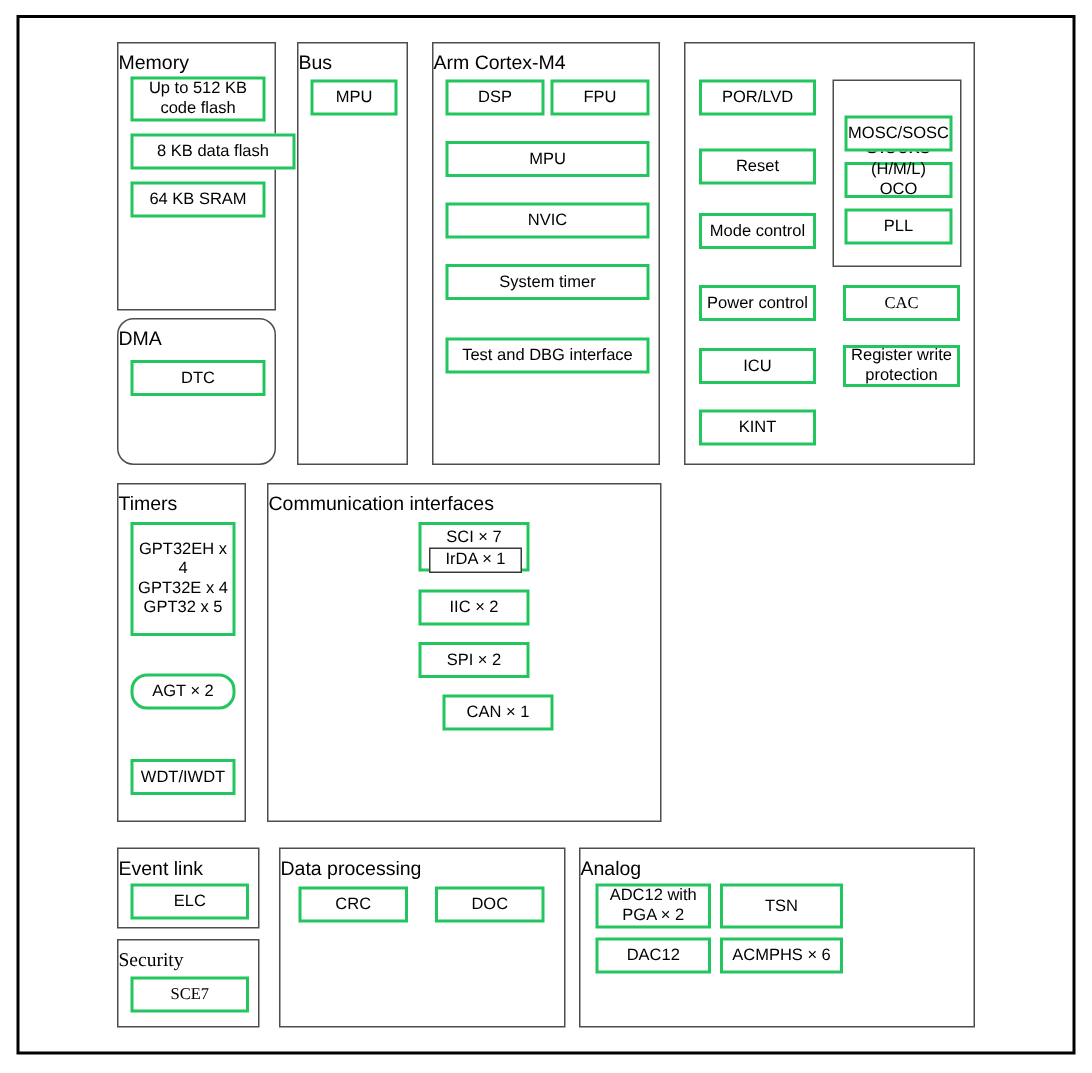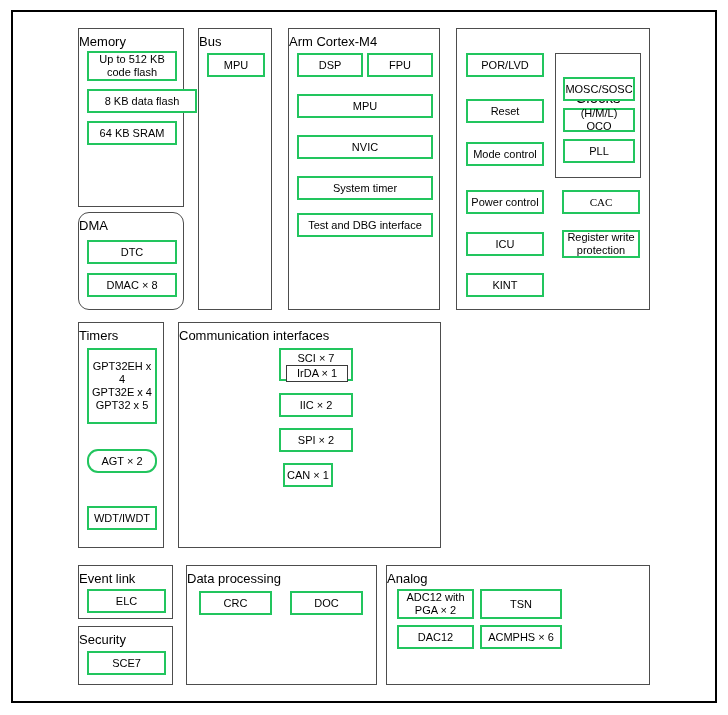--- a/index.html
+++ b/index.html
@@ -112,36 +112,35 @@
   <div class="panel" style="left:78px; top:28px; width:106px; height:179px;">
     <div class="panel-title">Memory</div>
     <div class="block block-multiline" style="left:8px; top:22px; width:90px; height:30px;">Up to 512 KB code flash</div>
     <div class="block" style="left:8px; top:60px; width:110px; height:24px;">8 KB data flash</div>
     <div class="block" style="left:8px; top:92px; width:90px; height:24px;">64 KB SRAM</div>
   </div>
 
   <div class="panel" style="left:78px; top:212px; width:106px; height:98px;border-radius:11px;">
     <div class="panel-title">DMA</div>
     <div class="block" style="left:8px; top:27px; width:90px; height:24px;">DTC</div>
-    <div class="block" style="left:8px; top:60px; width:90px; height:24px;">DMAC × 8</div>
   </div>
 
   <div class="panel" style="left:198px; top:28px; width:74px; height:282px;">
     <div class="panel-title">Bus</div>
     <div class="block" style="left:8px; top:24px; width:58px; height:24px;">MPU</div>
   </div>
 
   <div class="panel" style="left:288px; top:28px; width:152px; height:282px;">
     <div class="panel-title">Arm Cortex-M4</div>
     <div class="block" style="left:8px; top:24px; width:66px; height:24px;">DSP</div>
     <div class="block" style="left:78px; top:24px; width:66px; height:24px;">FPU</div>
     <div class="block" style="left:8px; top:65px; width:136px; height:24px;">MPU</div>
     <div class="block" style="left:8px; top:106px; width:136px; height:24px;">NVIC</div>
     <div class="block" style="left:8px; top:147px; width:136px; height:24px;">System timer</div>
-    <div class="block" style="left:8px; top:184px; width:136px; height:24px;">Test and DBG interface</div>
+    <div class="block" style="left:8px; top:196px; width:136px; height:24px;">Test and DBG interface</div>
   </div>
 
   <div class="panel" style="left:456px; top:28px; width:194px; height:282px;">
 
     <div class="block" style="left:9px; top:24px; width:78px; height:24px;">POR/LVD</div>
     <div class="block" style="left:9px; top:70px; width:78px; height:24px;">Reset</div>
     <div class="block" style="left:9px; top:113px; width:78px; height:24px;">Mode control</div>
     <div class="block" style="left:9px; top:161px; width:78px; height:24px;">Power control</div>
     <div class="block" style="left:9px; top:203px; width:78px; height:24px;">ICU</div>
     <div class="block" style="left:9px; top:244px; width:78px; height:24px;">KINT</div>
@@ -169,29 +168,29 @@
   <div class="panel" style="left:178px; top:322px; width:263px; height:226px;">
     <div class="panel-title">Communication interfaces</div>
 
     <div class="block" style="left:100px; top:25px; width:74px; height:33px; align-items:flex-start; padding-top:2px;">
       <span>SCI × 7</span>
       <div class="nested-block" style="left:5px; top:15px; width:62px; height:17px;">IrDA × 1</div>
     </div>
 
     <div class="block" style="left:100px; top:70px; width:74px; height:24px;">IIC × 2</div>
     <div class="block" style="left:100px; top:105px; width:74px; height:24px;">SPI × 2</div>
-    <div class="block" style="left:104px; top:140px; width:50px; height:24px;">CAN × 1</div>
+    <div class="block" style="left:116px; top:140px; width:74px; height:24px;">CAN × 1</div>
   </div>
 
   <div class="panel" style="left:78px; top:565px; width:95px; height:54px;">
     <div class="panel-title">Event link</div>
     <div class="block" style="left:8px; top:23px; width:79px; height:24px;">ELC</div>
   </div>
 
-  <div class="panel" style="left:78px; top:626px; width:95px; height:59px;">
+  <div class="panel" style="left:78px; top:626px; width:95px; height:59px;font-family:Liberation Serif, serif;">
     <div class="panel-title">Security</div>
     <div class="block" style="left:8px; top:24px; width:79px; height:24px;">SCE7</div>
   </div>
 
   <div class="panel" style="left:186px; top:565px; width:191px; height:120px;">
     <div class="panel-title">Data processing</div>
     <div class="block" style="left:12px; top:25px; width:73px; height:24px;">CRC</div>
     <div class="block" style="left:103px; top:25px; width:73px; height:24px;text-align:right;">DOC</div>
   </div>
 

